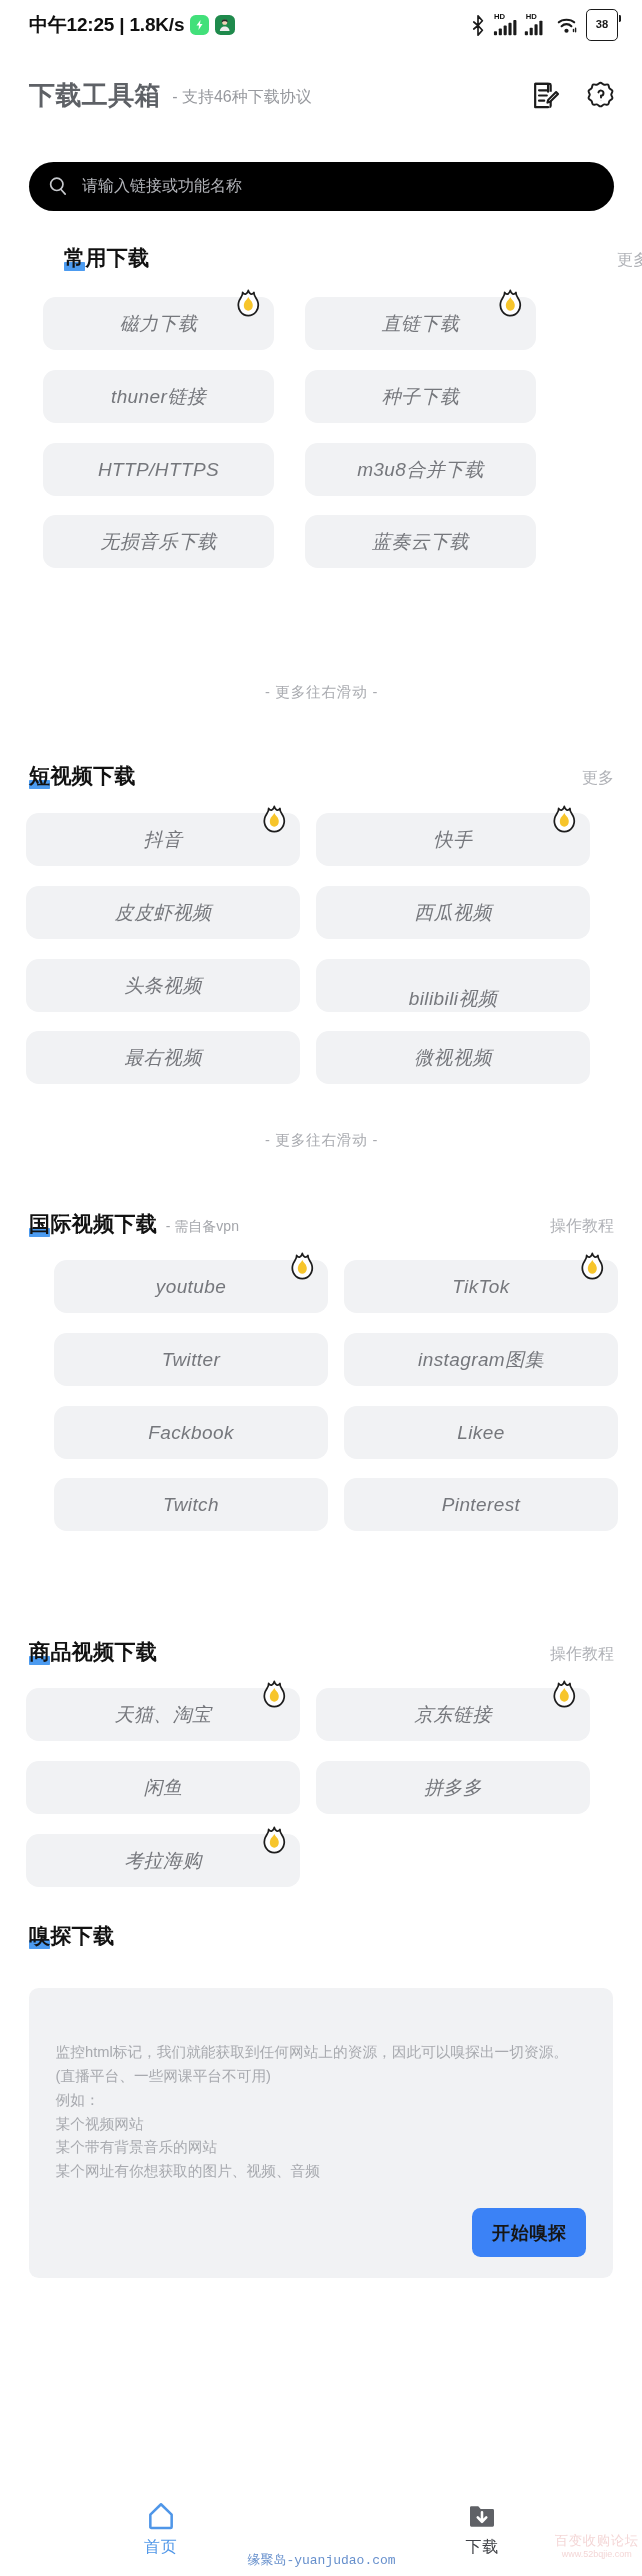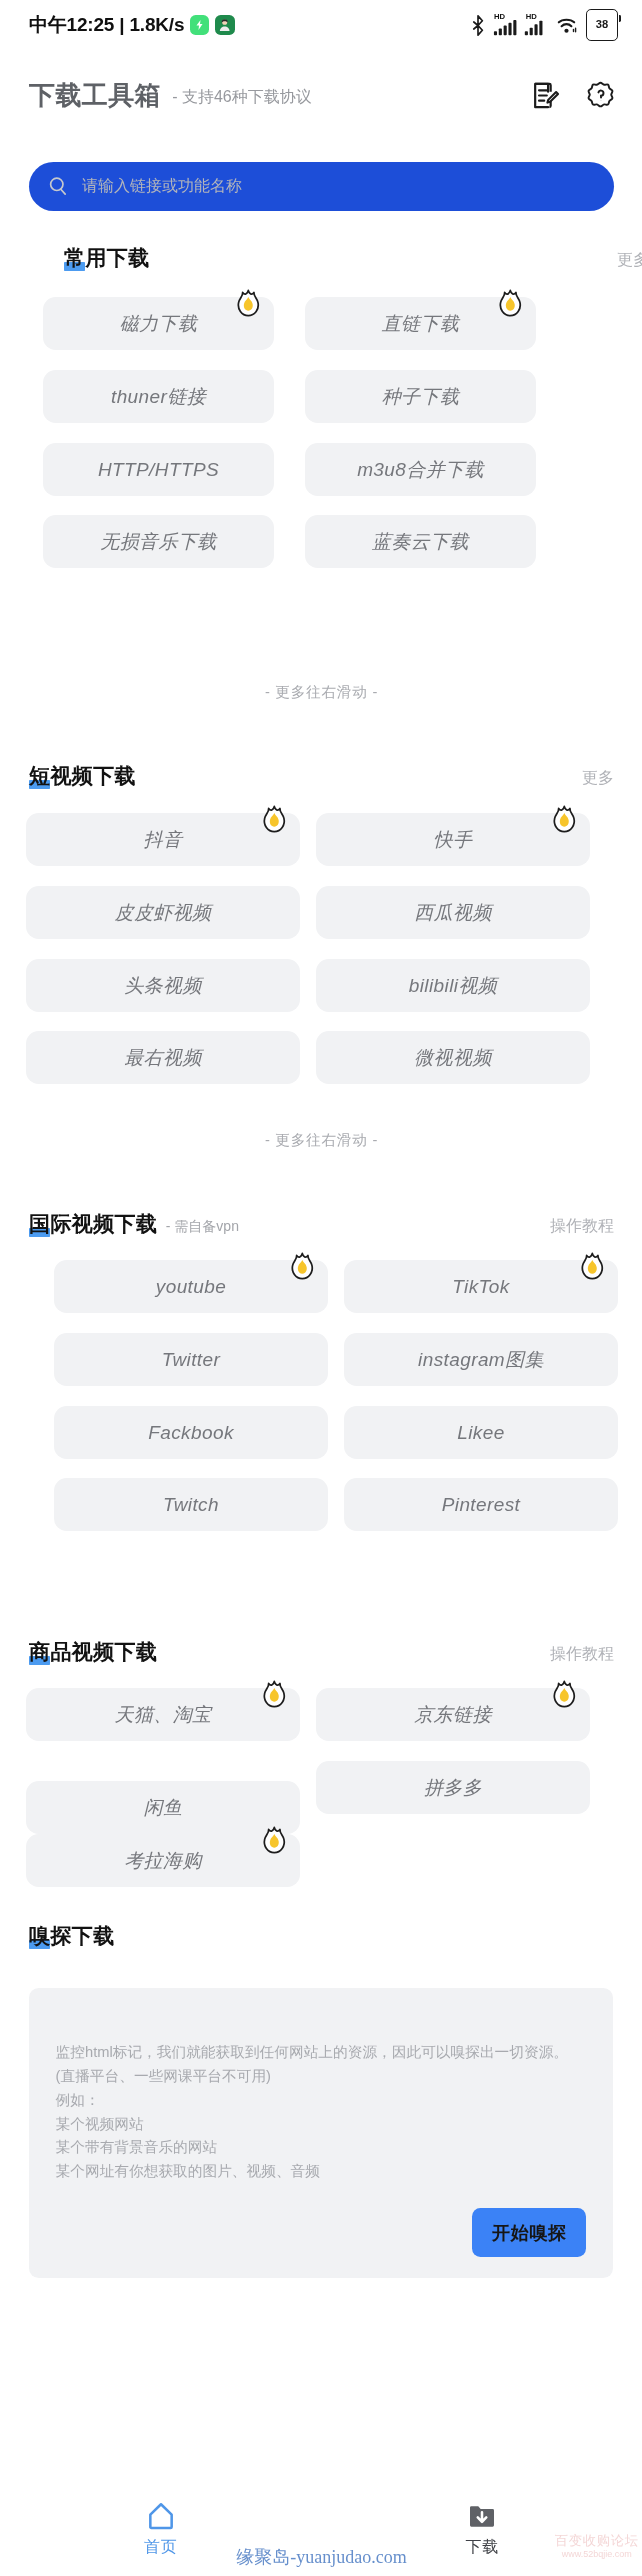--- a/index.html
+++ b/index.html
@@ -106,21 +106,21 @@
 
   
   .search-wrap {
     position: absolute;
     top: 162px; left: 0;
     width: 643px;
     padding: 0 29px;
   }
   .search-box {
     height: 49px;
-    background: #1d4ed8;
+    background: #000000;
     border-radius: 24.5px;
     display: flex;
     align-items: center;
     padding: 0 18px;
     gap: 12.6px;
   }
   .search-ph {
     font-size: 16px;
     color: #b3b5ba;
   }
@@ -257,22 +257,22 @@
   .nav-label { font-size: 16px; letter-spacing: 0.7px; }
   .nav-item.active .nav-label { color: #4f96e8; }
   .nav-item.inactive .nav-label { color: #3f4146; }
 
   
   .watermark {
     position: absolute;
     left: 50%;
     transform: translateX(-50%);
     bottom: 7px;
-    font-family: Liberation Serif, serif;
-    font-size: 18px;
+    font-family: Liberation Mono, monospace;
+    font-size: 13px;
     color: #5a86c8;
     opacity: 0.92;
     white-space: nowrap;
     margin-top: 43px;
   }
   .watermark2 {
     position: absolute;
     right: 4.2px;
     bottom: 15.4px;
     text-align: center;
@@ -432,21 +432,21 @@
         </div>
         <div class="tile" style="left: 26px; top: 73px; width: 274px;">
           <span class="tile-label">皮皮虾视频</span>
         </div>
         <div class="tile" style="left: 316px; top: 73px; width: 274px;">
           <span class="tile-label">西瓜视频</span>
         </div>
         <div class="tile" style="left: 26px; top: 146px; width: 274px;">
           <span class="tile-label">头条视频</span>
         </div>
-        <div class="tile" style="left: 316px; top: 146px; width: 274px;">
+        <div class="tile" style="left: 316px; top: 146px; width: 274px; align-items: flex-end;">
           <span class="tile-label">bilibili视频</span>
         </div>
         <div class="tile" style="left: 26px; top: 218px; width: 274px;">
           <span class="tile-label">最右视频</span>
         </div>
         <div class="tile" style="left: 316px; top: 218px; width: 274px;">
           <span class="tile-label">微视视频</span>
         </div>
       </div>
       <div class="scroll-hint" style="top: 1131px;">- 更多往右滑动 -</div>
@@ -503,21 +503,21 @@
             <path d="M20 12 C21.5 16 25.5 17.5 26.5 22.5 C27.6 28 24.5 32.5 20 32.5 C15.5 32.5 12.4 28 13.5 22.5 C14.5 17.5 18.5 16 20 12 Z" fill="#f7c52b"></path>
           </svg>
         </div>
         <div class="tile" style="left: 316px; top: 0px; width: 274px;">
           <span class="tile-label">京东链接</span>
           <svg class="flame" viewBox="0 0 40 42">
             <path d="M20 2 C22 9 26 9 28.5 5 C28 11 33 13.5 34.5 20 C36.8 30 30 40 20 40 C10 40 3.2 30 5.5 20 C7 13.5 12 11 11.5 5 C14 9 18 9 20 2 Z" fill="#ffffff" stroke="#1d1d1d" stroke-width="2.6" stroke-linejoin="round"></path>
             <path d="M20 12 C21.5 16 25.5 17.5 26.5 22.5 C27.6 28 24.5 32.5 20 32.5 C15.5 32.5 12.4 28 13.5 22.5 C14.5 17.5 18.5 16 20 12 Z" fill="#f7c52b"></path>
           </svg>
         </div>
-        <div class="tile" style="left: 26px; top: 73px; width: 274px; margin-top: 20px;">
+        <div class="tile" style="left: 26px; top: 73px; width: 274px;">
           <span class="tile-label">闲鱼</span>
         </div>
         <div class="tile" style="left: 316px; top: 73px; width: 274px;">
           <span class="tile-label">拼多多</span>
         </div>
         <div class="tile" style="left: 26px; top: 146px; width: 274px;">
           <span class="tile-label">考拉海购</span>
           <svg class="flame" viewBox="0 0 40 42">
             <path d="M20 2 C22 9 26 9 28.5 5 C28 11 33 13.5 34.5 20 C36.8 30 30 40 20 40 C10 40 3.2 30 5.5 20 C7 13.5 12 11 11.5 5 C14 9 18 9 20 2 Z" fill="#ffffff" stroke="#1d1d1d" stroke-width="2.6" stroke-linejoin="round"></path>
             <path d="M20 12 C21.5 16 25.5 17.5 26.5 22.5 C27.6 28 24.5 32.5 20 32.5 C15.5 32.5 12.4 28 13.5 22.5 C14.5 17.5 18.5 16 20 12 Z" fill="#f7c52b"></path>

